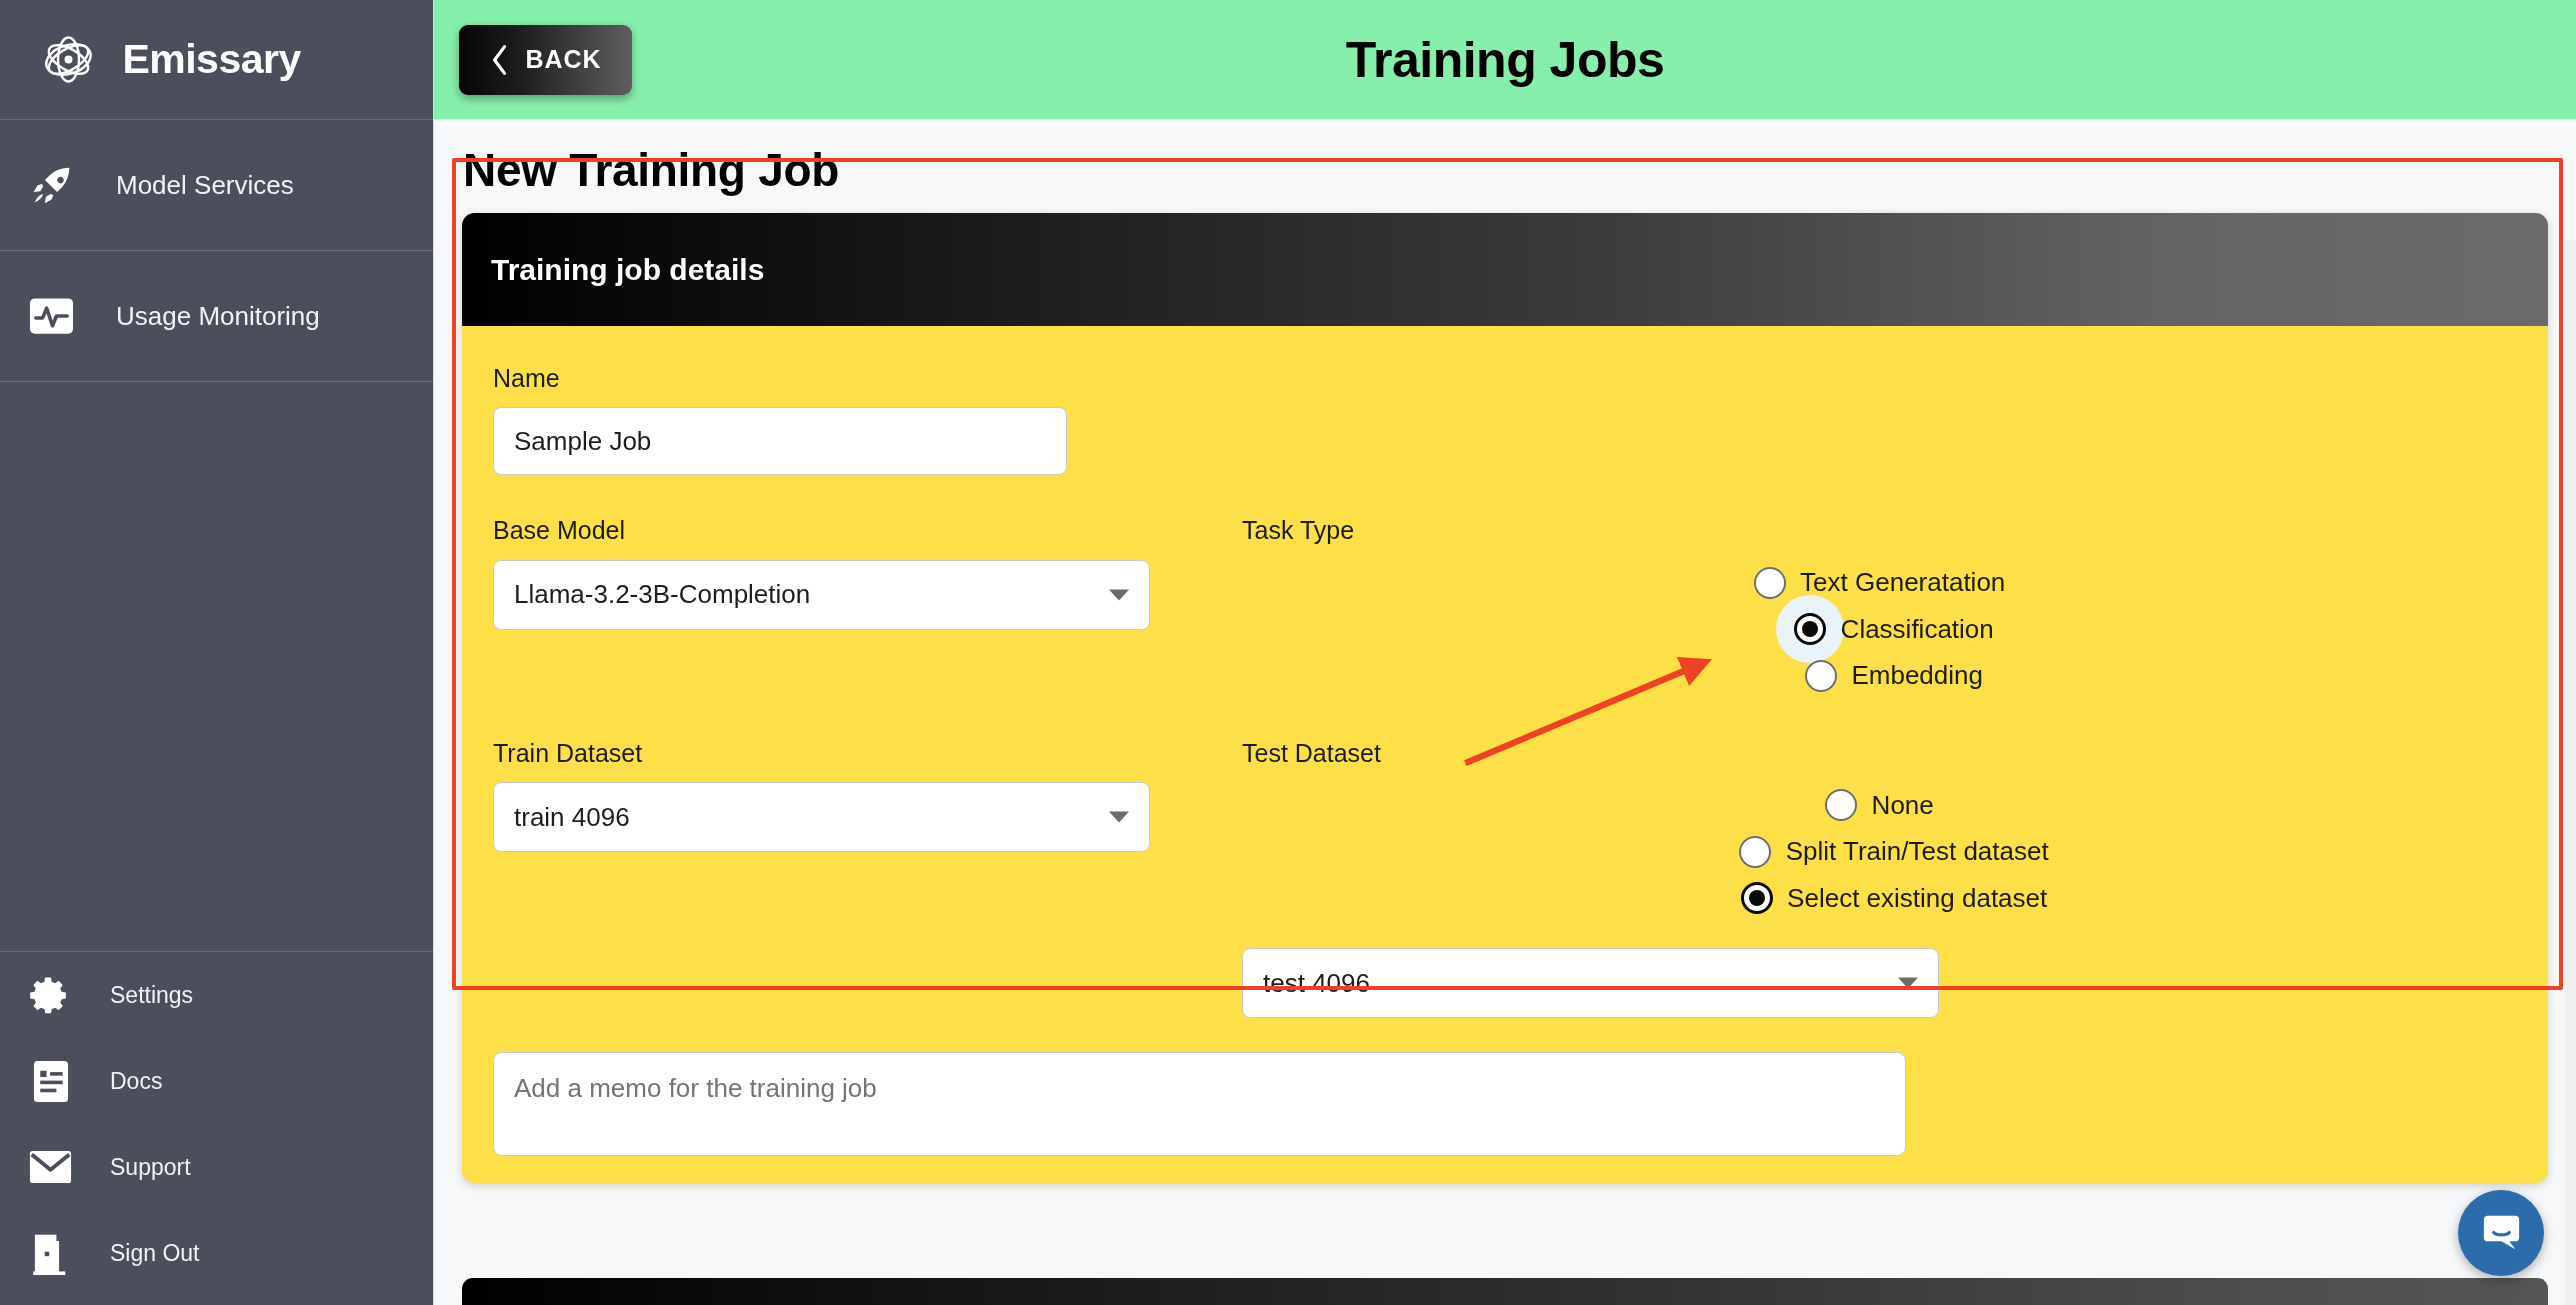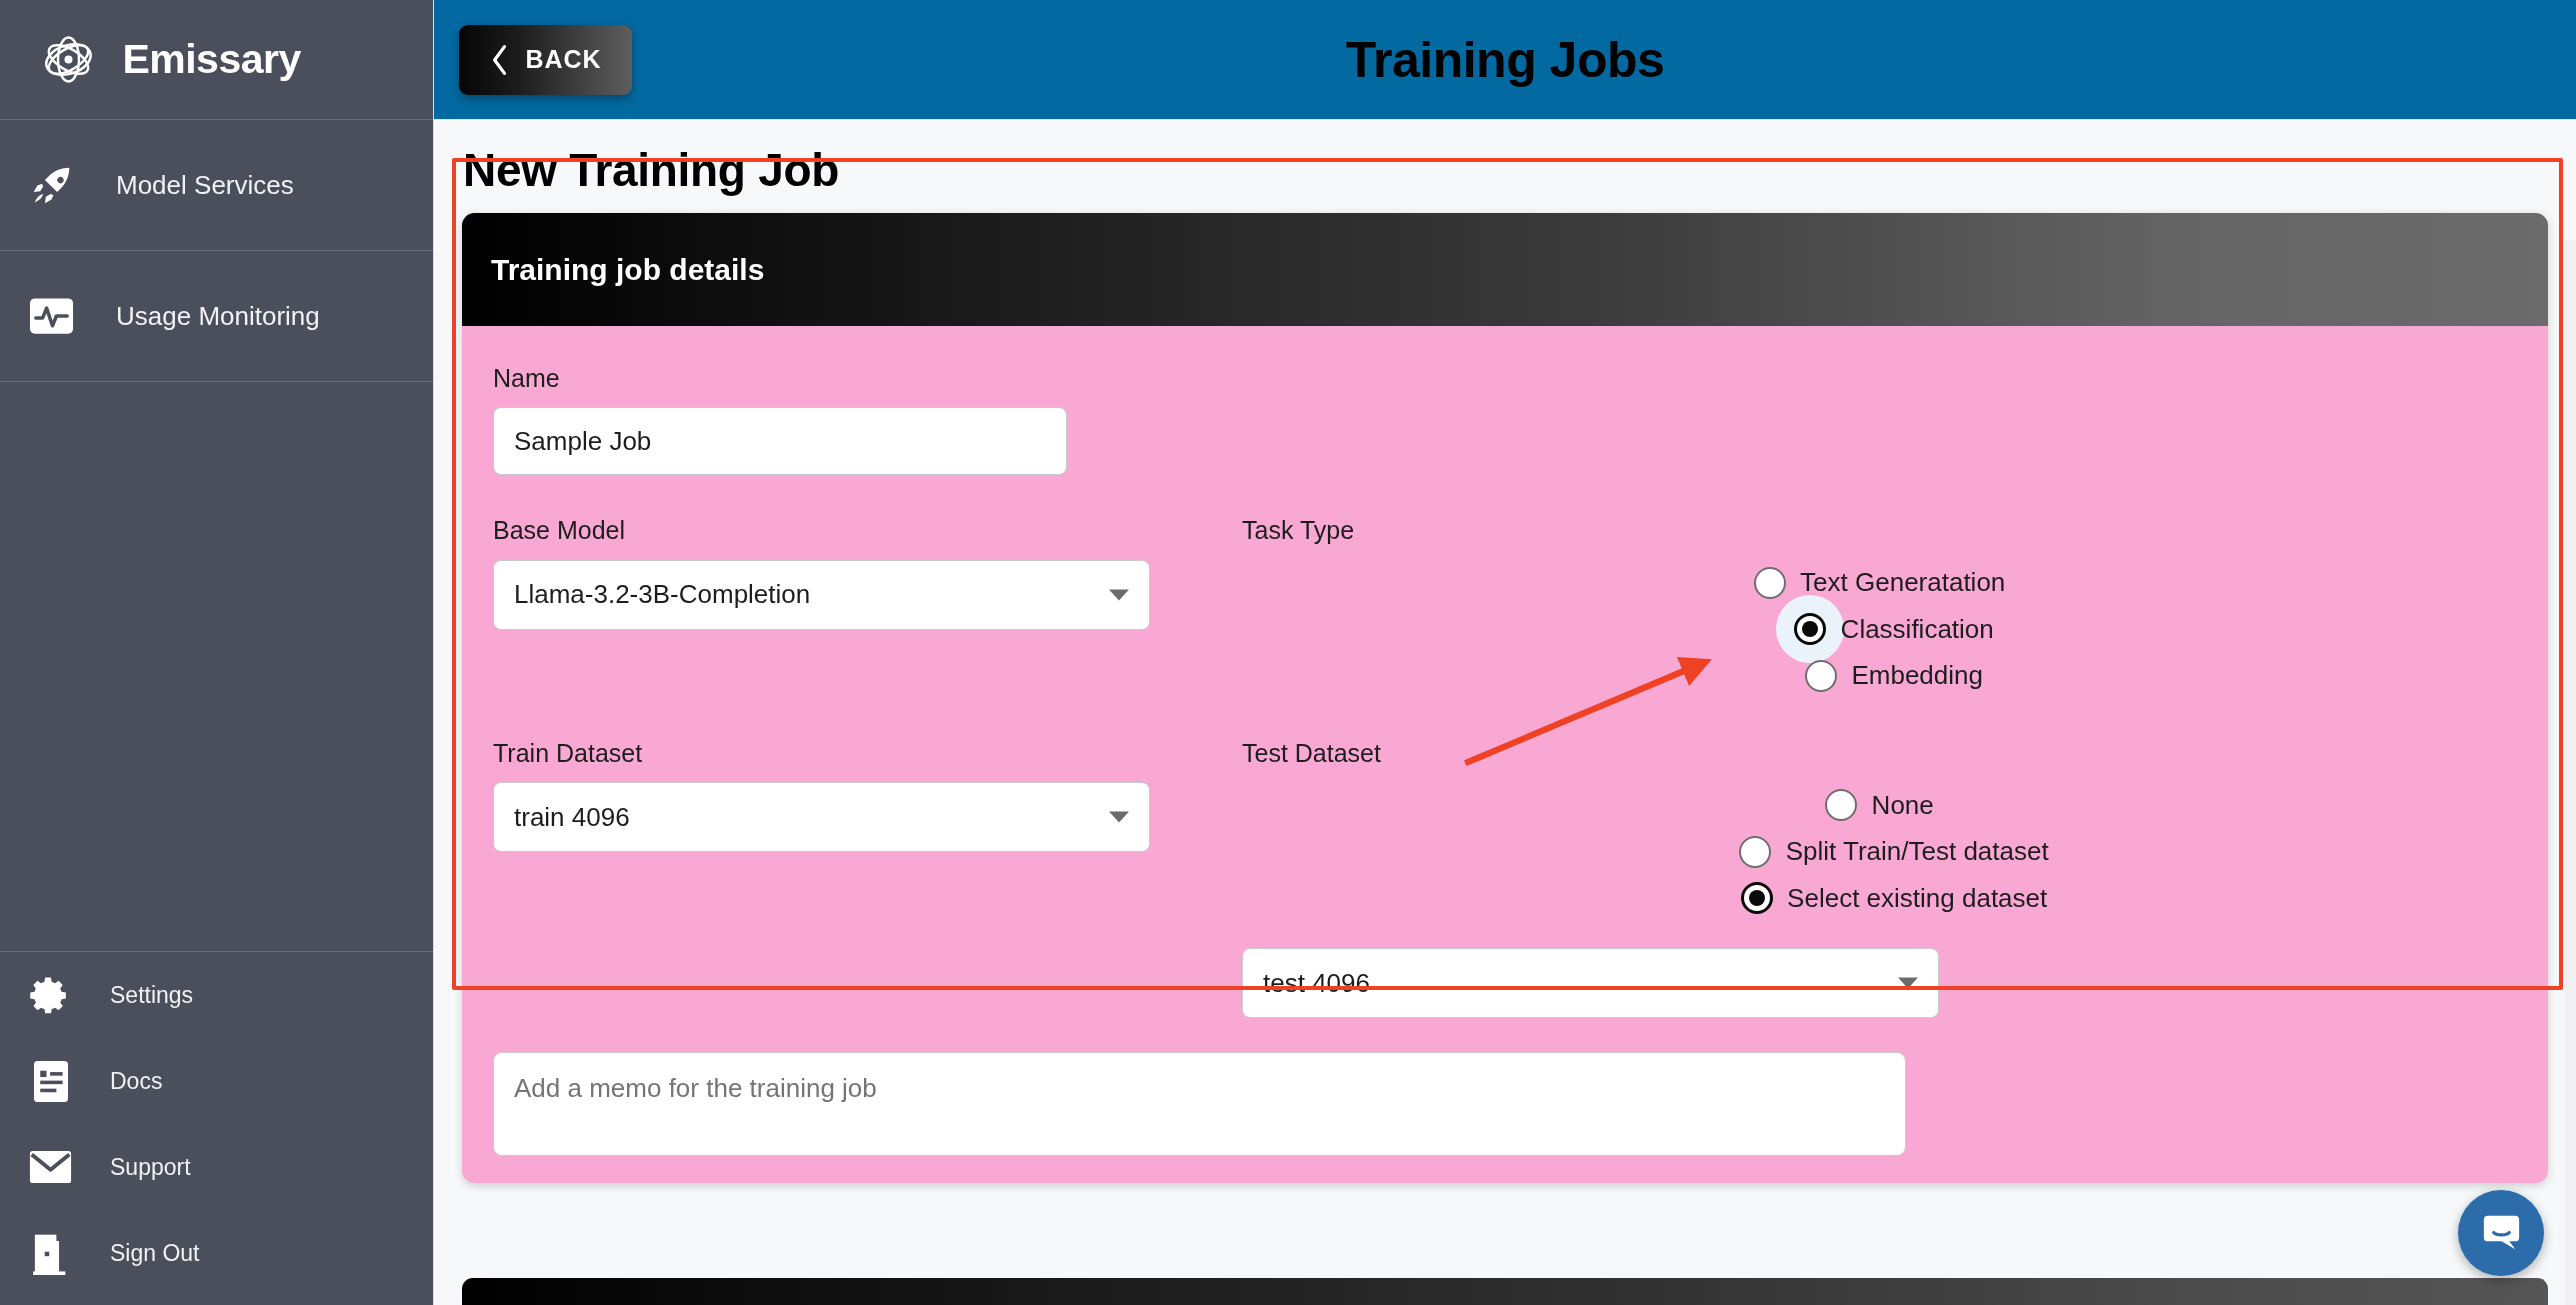--- a/index.html
+++ b/index.html
@@ -44,21 +44,21 @@
   .nav-item.small {
     height: 86px; flex: 0 0 86px; border-bottom: none;
     gap: 38px; padding-left: 29px;
   }
   .nav-item.small .ic { width: 43px; height: 43px; flex: 0 0 43px; }
   .nav-item.small .lbl { font-size: 23px; }
 
   
   .main { flex: 1 1 auto; height: 1305px; position: relative; background: #f7f8fa; overflow: hidden; }
   .topbar {
-    height: 120px; background: #0369a1;
+    height: 120px; background: #86efac;
     display: flex; align-items: center; position: relative;
     border-bottom: 0.9px solid #e3e4e8;
   }
   .back-btn {
     margin-left: 25px;
     width: 173px; height: 70px;
     border-radius: 9px;
     background: linear-gradient(90deg, #050505 0%, #1d1d1d 35%, #4a4a4a 80%, #5e5e5e 100%);
     color: #fff; display: flex; align-items: center; justify-content: center; gap: 16px;
     font-size: 25px; font-weight: bold; letter-spacing: 0.9px;
@@ -73,21 +73,21 @@
   }
 
   .content { position: relative; height: 1185px; }
   .section-title {
     position: absolute; left: 29px; top: 23.4px;
     font-size: 46px; font-weight: bold; color: #000000; letter-spacing: -0.3px;
   }
 
   .card {
     position: absolute; left: 28px; top: 93px; width: 2086px;
-    background: #f9a8d4;
+    background: #fde047;
     border-radius: 12.6px;
     box-shadow: 0 2.7px 9px rgba(0,0,0,0.16);
     overflow: hidden;
   }
   .card-header {
     height: 113px;
     background: linear-gradient(90deg, #000000 0%, #131313 18%, #3c3c3c 55%, #646464 82%, #6b6b6b 100%);
     display: flex; align-items: center; padding-left: 29px;
     color: #fff; font-size: 30px; font-weight: bold;
   }

